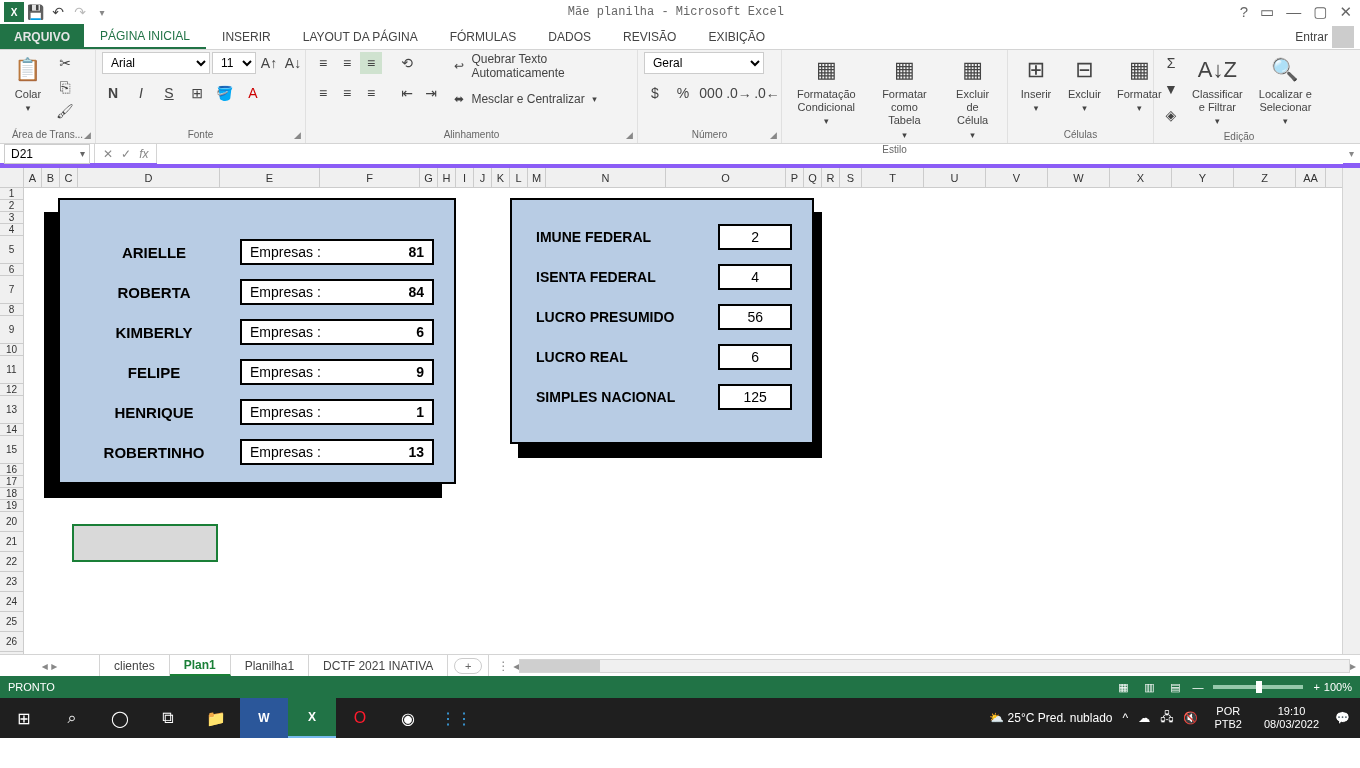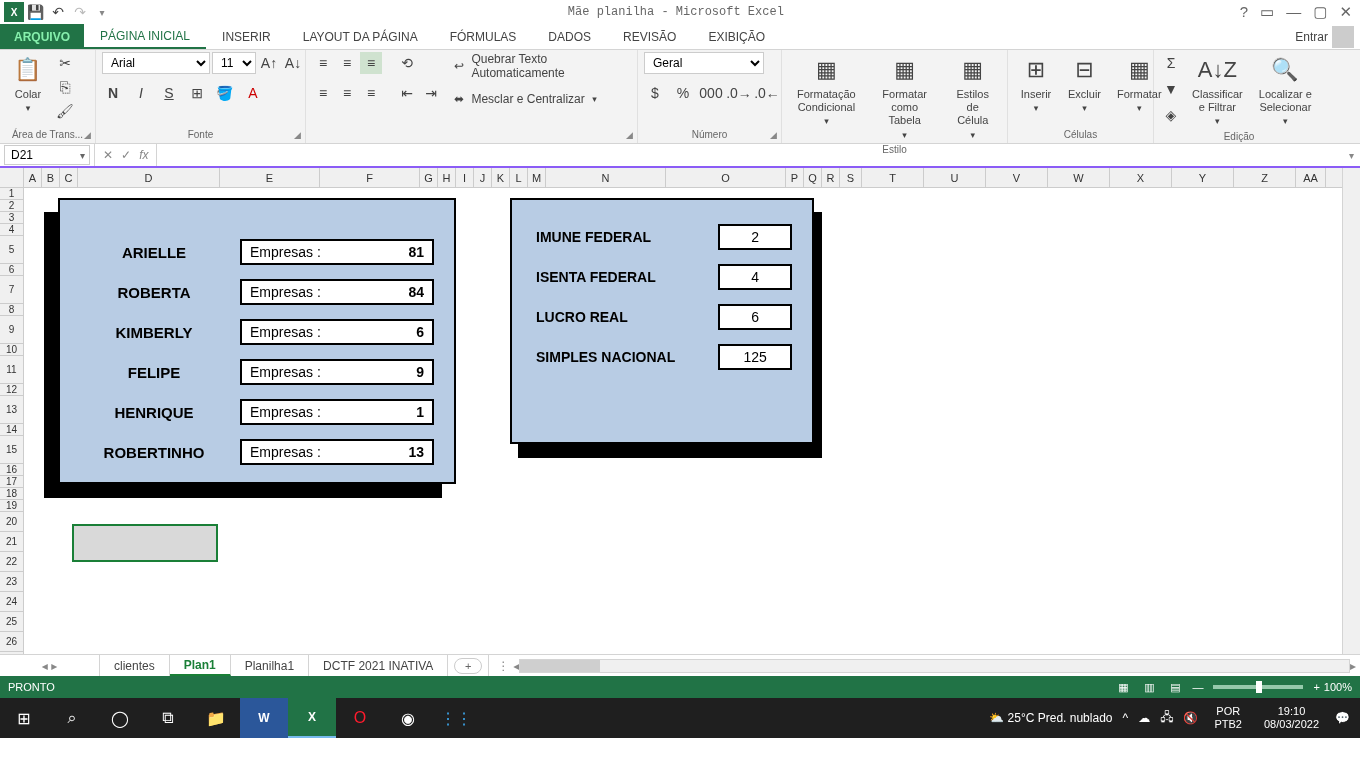--- a/index.html
+++ b/index.html
@@ -8,21 +8,21 @@
 
 .titlebar { height: 24px; background: #fff; display: flex; align-items: center; font-size: 12px; color: #444; }
 .titlebar .left-icons { display: flex; align-items: center; gap: 2px; padding-left: 4px; }
 .titlebar .title { flex: 1; text-align: center; color: #666; font-family: Liberation Mono, monospace; }
 .titlebar .right-icons { display: flex; gap: 12px; padding-right: 8px; color: #666; font-size: 15px; }
 .qa-icon { width: 20px; height: 20px; display: inline-flex; align-items: center; justify-content: center; font-size: 14px; }
 .excel-icon { width: 20px; height: 20px; background: #217346; color: #fff; display: inline-flex; align-items: center; justify-content: center; font-size: 10px; font-weight: bold; }
 
 
 .ribbon-tabs { height: 26px; background: #fff; display: flex; align-items: stretch; border-bottom: 1px solid #d4d4d4; font-size: 12px; }
-.file-tab { background: #217346; color: #86efac; padding: 0 14px; display: flex; align-items: center; font-size: 12px; font-weight: 600; }
+.file-tab { background: #217346; color: #e5e5e5; padding: 0 14px; display: flex; align-items: center; font-size: 12px; font-weight: 600; }
 .ribbon-tab { padding: 0 16px; display: flex; align-items: center; color: #444; cursor: pointer; }
 .ribbon-tab.active { border-bottom: 2px solid #217346; color: #217346; }
 .ribbon-spacer { flex: 1; }
 .signin { padding: 0 6px; display: flex; align-items: center; color: #444; font-size: 12px; }
 .avatar { width: 22px; height: 22px; background: #ccc; margin-left: 4px; }
 
 
 .ribbon { height: 94px; background: #f3f3f3; border-bottom: 1px solid #d4d4d4; display: flex; }
 .group { border-right: 1px solid #e0e0e0; display: flex; flex-direction: column; padding: 2px 6px 0 6px; position: relative; }
 .group-label { font-size: 10px; color: #666; text-align: center; padding: 2px 0 3px 0; }
@@ -32,21 +32,21 @@
 .big-btn { display: flex; flex-direction: column; align-items: center; justify-content: flex-start; font-size: 11px; color: #444; padding: 2px 6px; gap: 2px; cursor: pointer; text-align: center; line-height: 1.2; }
 .big-icon { width: 32px; height: 32px; display: flex; align-items: center; justify-content: center; font-size: 22px; }
 .small-btn { width: 22px; height: 22px; display: flex; align-items: center; justify-content: center; font-size: 14px; color: #444; cursor: pointer; }
 .vstack { display: flex; flex-direction: column; gap: 2px; }
 .hstack { display: flex; flex-direction: row; align-items: center; gap: 2px; }
 
 .font-select { height: 22px; border: 1px solid #ccc; background: #fff; font-size: 12px; padding: 0 4px; }
 .num-format { height: 22px; border: 1px solid #ccc; background: #fff; font-size: 12px; padding: 0 4px; width: 120px; }
 
 
-.formula-bar { height: 24px; display: flex; align-items: center; border-bottom: 2px solid #8b5cf6; font-size: 12px; background: #fff; }
+.formula-bar { height: 24px; display: flex; align-items: center; border-bottom: 5px solid #8b5cf6; font-size: 12px; background: #fff; }
 .name-box { width: 86px; height: 20px; border: 1px solid #ccc; margin: 0 4px; padding: 0 12px 0 6px; display: flex; align-items: center; position: relative; }
 .name-box::after { content: "▾"; position: absolute; right: 4px; color: #666; font-size: 10px; }
 .fx-area { display: flex; align-items: center; gap: 8px; padding: 0 8px; color: #888; border-left: 1px solid #d4d4d4; border-right: 1px solid #d4d4d4; height: 100%; }
 .fx-input { flex: 1; height: 20px; border: none; padding: 0 6px; }
 
 
 .grid-wrap { position: relative; height: 486px; background: #fff; display: flex; }
 .col-headers { position: absolute; top: 0; left: 24px; right: 18px; height: 20px; display: flex; background: #f0f0f0; border-bottom: 1px solid #ccc; }
 .col-h { border-right: 1px solid #ccc; font-size: 11px; color: #333; display: flex; align-items: center; justify-content: center; background: #f0f0f0; }
 .row-headers { position: absolute; top: 20px; left: 0; width: 24px; bottom: 0; background: #f0f0f0; border-right: 1px solid #ccc; }
@@ -193,20 +193,21 @@
       </div>
       <div class="vstack" style="margin-left:8px">
         <div class="hstack" style="font-size:12px;color:#444">
           <span>↩</span>&nbsp;<span>Quebrar Texto Automaticamente</span>
         </div>
         <div class="hstack" style="font-size:12px;color:#444;margin-top:10px">
           <span>⬌</span>&nbsp;<span>Mesclar e Centralizar</span>&nbsp;<span style="font-size:9px">▾</span>
         </div>
       </div>
     </div>
+    <div class="group-label">Alinhamento</div>
     <div class="group-dialog">◢</div>
   </div>
 
   <div class="group" style="width:144px">
     <div class="group-body vstack" style="width:100%">
       <select class="num-format"><option>Geral</option></select>
       <div class="hstack" style="margin-top:6px;gap:6px">
         <div class="small-btn">$</div>
         <div class="small-btn">%</div>
         <div class="small-btn">000</div>
@@ -225,21 +226,21 @@
           <span>Formatação Condicional</span>
           <span style="font-size:9px">▾</span>
         </div>
       <div class="big-btn">
           <div class="big-icon">▦</div>
           <span>Formatar como Tabela</span>
           <span style="font-size:9px">▾</span>
         </div>
       <div class="big-btn">
           <div class="big-icon">▦</div>
-          <span>Estilos de Célula</span>
+          <span>Excluir de Célula</span>
           <span style="font-size:9px">▾</span>
         </div>
     </div>
     <div class="group-label">Estilo</div>
   </div>
 
   <div class="group" style="width:146px">
     <div class="group-body">
       <div class="big-btn">
           <div class="big-icon">⊞</div>
@@ -406,20 +407,24 @@
     <div class="panel" id="panel2" style="top:10px;left:486px;width:304px;height:246px;padding-top:10px">
         <div class="panel2-row">
           <div class="panel2-name">IMUNE FEDERAL</div>
           <div class="panel2-box">2</div>
         </div>
         <div class="panel2-row">
           <div class="panel2-name">ISENTA FEDERAL</div>
           <div class="panel2-box">4</div>
         </div>
         <div class="panel2-row">
+          <div class="panel2-name">LUCRO PRESUMIDO</div>
+          <div class="panel2-box">56</div>
+        </div>
+        <div class="panel2-row">
           <div class="panel2-name">LUCRO REAL</div>
           <div class="panel2-box">6</div>
         </div>
         <div class="panel2-row">
           <div class="panel2-name">SIMPLES NACIONAL</div>
           <div class="panel2-box">125</div>
         </div>
       </div>
 
     <div class="selection" style="top:336px;left:48px;width:146px;height:38px"></div>

